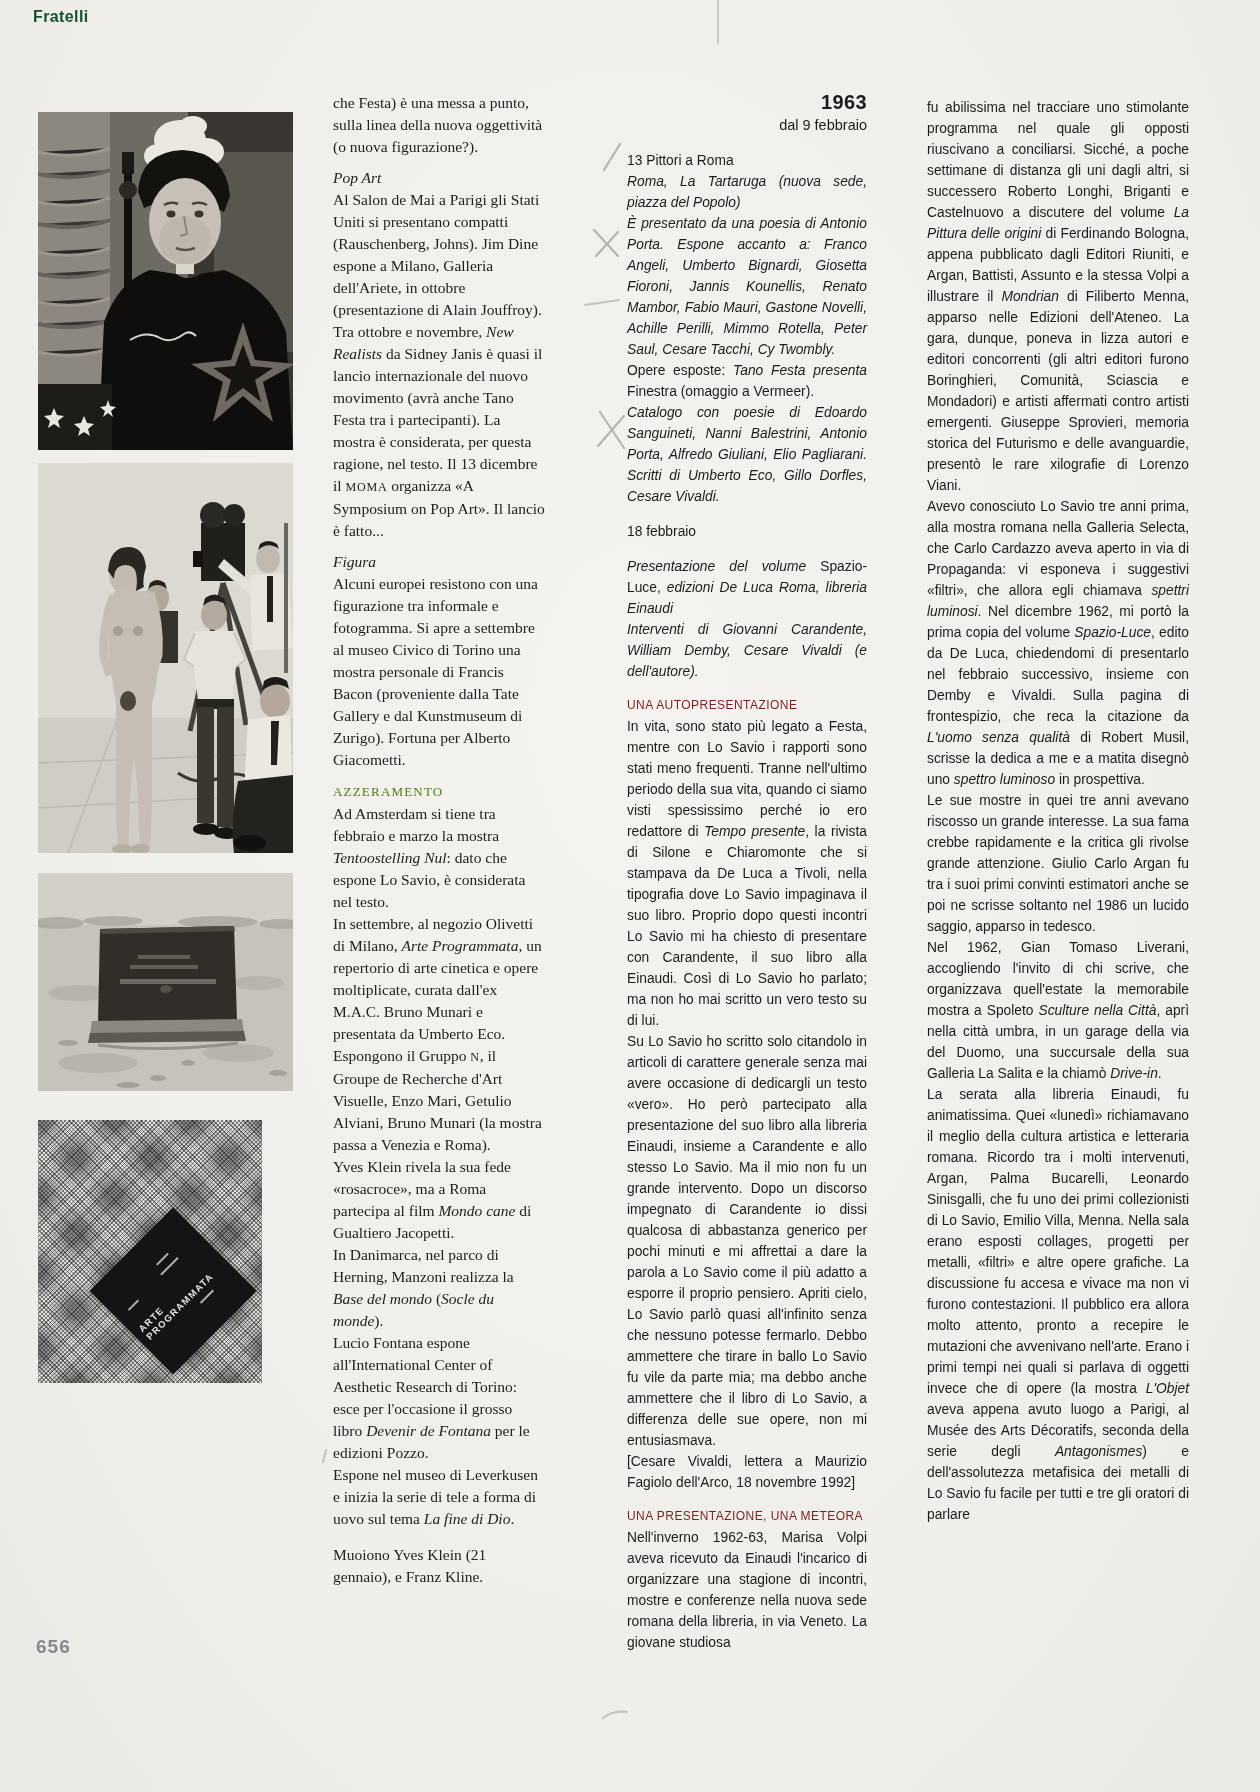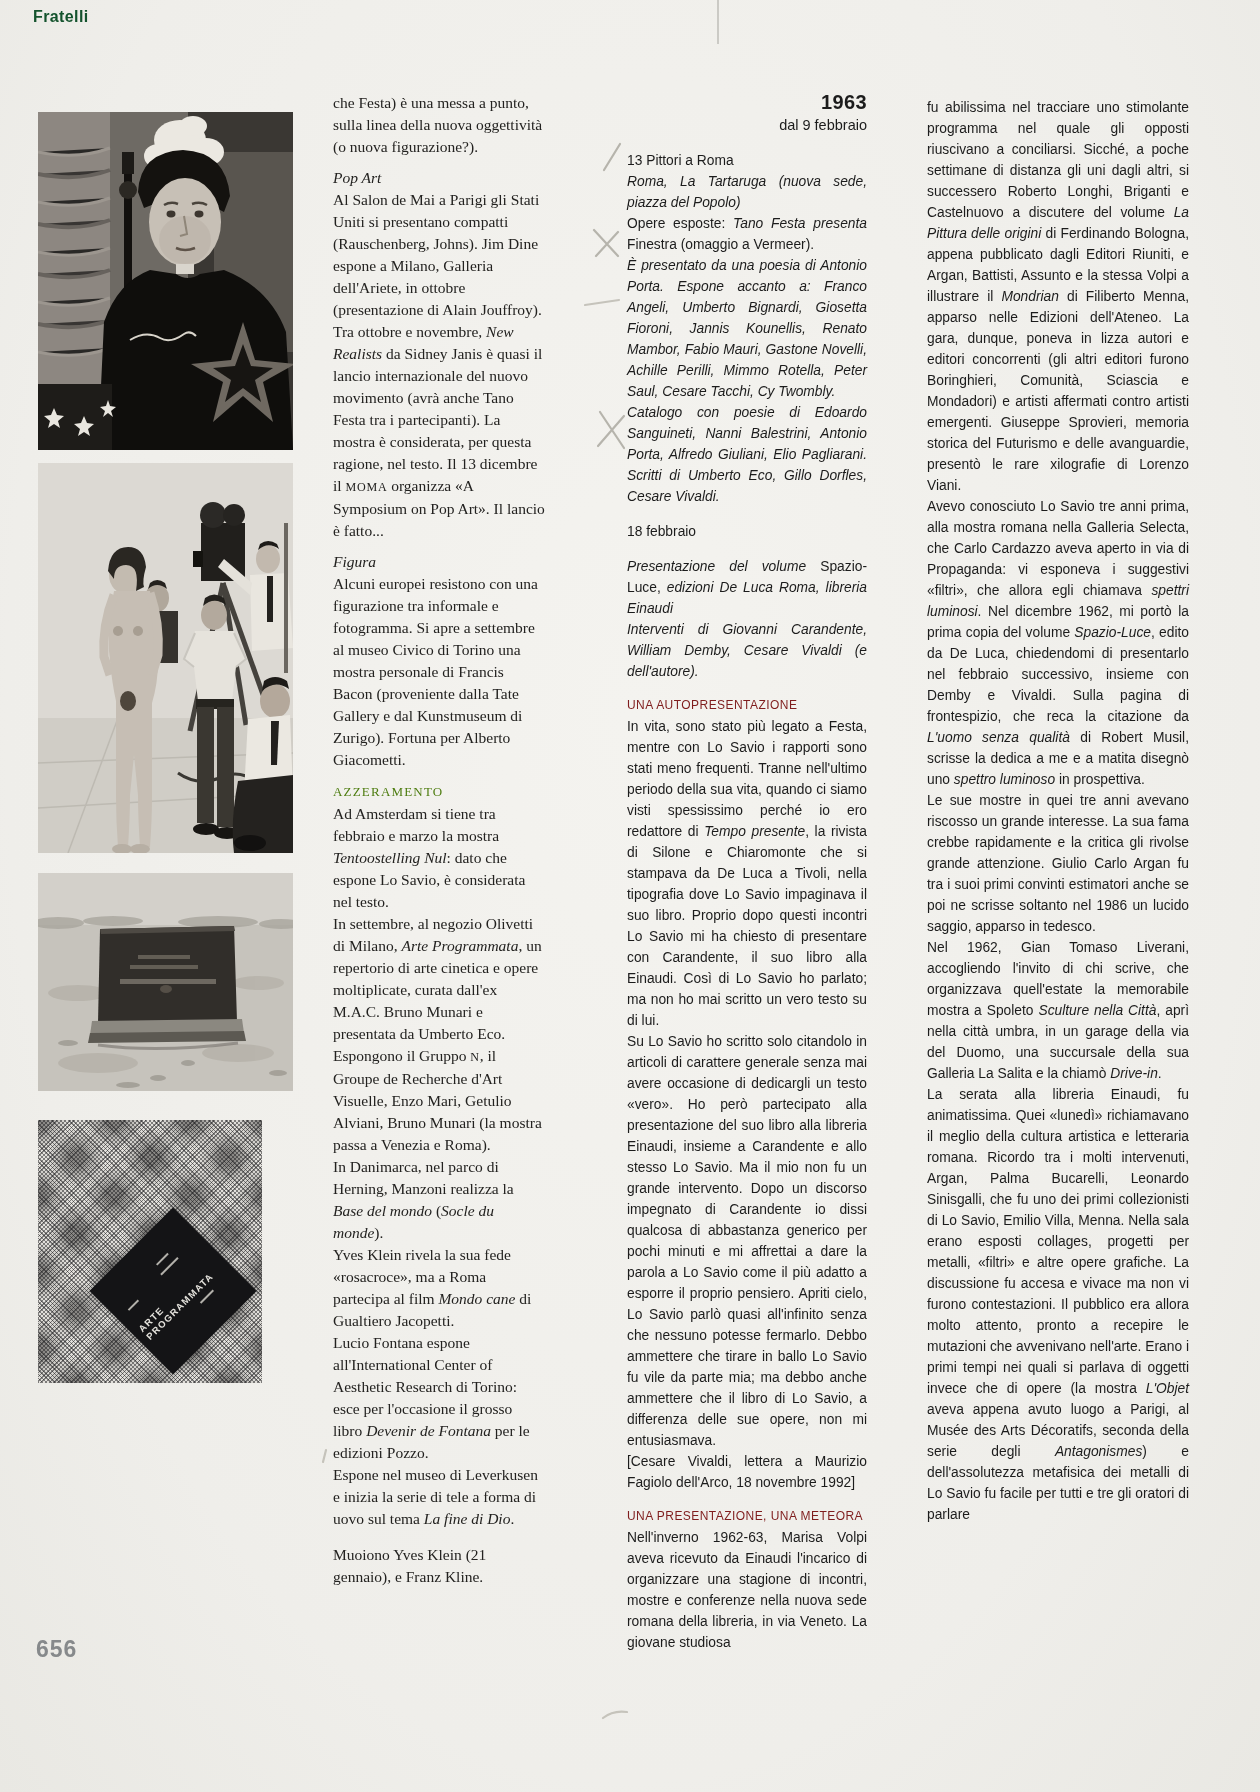--- a/index.html
+++ b/index.html
@@ -6,21 +6,21 @@
   body{
     width:1260px;height:1792px;position:relative;overflow:hidden;
     background:#f1f0ec;
     background-image:radial-gradient(ellipse at 50% 40%, #f4f3ef 0%, #efeeea 70%, #e9e8e3 100%);
     font-family:"Liberation Sans", sans-serif;
     -webkit-font-smoothing:antialiased;
   }
   .abs{position:absolute;}
   
   .runhead{left:33px;top:8px;font-size:16px;font-weight:bold;color:#14532d;letter-spacing:.4px;}
-  .folio{left:36px;top:1636px;font-size:23px;font-weight:bold;color:#86898b;letter-spacing:1px;}
+  .folio{left:36px;top:1636px;font-size:19px;font-weight:bold;color:#86898b;letter-spacing:1px;}
   
   .photo{overflow:hidden;background:#777;box-shadow:inset 0 0 14px rgba(0,0,0,.25);}
   .photo svg{display:block;}
   
   .col{color:#1e1e1e;}
   .col p{margin:0;padding:0;}
   .col .mt{margin-top:14px;}
   .serifcol{font-family:"Liberation Serif", serif;font-size:15.5px;line-height:22px;color:#232220;text-align:left;}
   .sanscol{font-size:13.8px;line-height:21px;text-align:justify;color:#1c1c1c;}
   .sanscol p.b{text-align:justify;}
@@ -246,34 +246,34 @@
 <div class="abs col serifcol" style="left:333px;top:92px;width:212px;">
     <p class="b"><span>che Festa) è una messa a punto, sulla linea della nuova oggettività (o nuova figurazione?).</span></p>
     <p class="hi"><span>Pop Art</span></p>
     <p class="b"><span>Al Salon de Mai a Parigi gli Stati Uniti si presentano compatti (Rauschenberg, Johns). Jim Dine espone a Milano, Galleria dell'Ariete, in ottobre (presentazione di Alain Jouffroy).</span></p>
     <p class="b"><span>Tra ottobre e novembre, </span><span class="i">New Realists</span><span> da Sidney Janis è quasi il lancio internazionale del nuovo movimento (avrà anche Tano Festa tra i partecipanti). La mostra è considerata, per questa ragione, nel testo. Il 13 dicembre il </span><span class="sc">MOMA</span><span> organizza «A Symposium on Pop Art». Il lancio è fatto...</span></p>
     <p class="hi"><span>Figura</span></p>
     <p class="b"><span>Alcuni europei resistono con una figurazione tra informale e fotogramma. Si apre a settembre al museo Civico di Torino una mostra personale di Francis Bacon (proveniente dalla Tate Gallery e dal Kunstmuseum di Zurigo). Fortuna per Alberto Giacometti.</span></p>
     <p class="hc"><span>AZZERAMENTO</span></p>
     <p class="b"><span>Ad Amsterdam si tiene tra febbraio e marzo la mostra </span><span class="i">Tentoostelling Nul</span><span>: dato che espone Lo Savio, è considerata nel testo.</span></p>
     <p class="b"><span>In settembre, al negozio Olivetti di Milano, </span><span class="i">Arte Programmata</span><span>, un repertorio di arte cinetica e opere moltiplicate, curata dall'ex M.A.C. Bruno Munari e presentata da Umberto Eco. Espongono il Gruppo </span><span class="sc">N</span><span>, il Groupe de Recherche d'Art Visuelle, Enzo Mari, Getulio Alviani, Bruno Munari (la mostra passa a Venezia e Roma).</span></p>
+    <p class="b"><span>Yves Klein rivela la sua fede «rosacroce», ma a Roma partecipa al film </span><span class="i">Mondo cane</span><span> di Gualtiero Jacopetti.</span></p>
     <p class="b"><span>In Danimarca, nel parco di Herning, Manzoni realizza la </span><span class="i">Base del mondo</span><span> (</span><span class="i">Socle du monde</span><span>).</span></p>
-    <p class="b"><span>Yves Klein rivela la sua fede «rosacroce», ma a Roma partecipa al film </span><span class="i">Mondo cane</span><span> di Gualtiero Jacopetti.</span></p>
     <p class="b"><span>Lucio Fontana espone all'International Center of Aesthetic Research di Torino: esce per l'occasione il grosso libro </span><span class="i">Devenir de Fontana</span><span> per le edizioni Pozzo.</span></p>
     <p class="b"><span>Espone nel museo di Leverkusen e inizia la serie di tele a forma di uovo sul tema </span><span class="i">La fine di Dio</span><span>.</span></p>
     <p class="b mt"><span>Muoiono Yves Klein (21 gennaio), e Franz Kline.</span></p>
   </div>
 
 <div class="abs col sanscol" style="left:627px;top:92px;width:240px;">
     <p class="year"><span>1963</span></p>
     <p class="sub"><span>dal 9 febbraio</span></p>
     <p class="b mt"><span>13 Pittori a Roma</span></p>
     <p class="b"><span class="i">Roma, La Tartaruga (nuova sede, piazza del Popolo)</span></p>
+    <p class="b"><span class="i">È presentato da una poesia di Antonio Porta. Espone accanto a: Franco Angeli, Umberto Bignardi, Giosetta Fioroni, Jannis Kounellis, Renato Mambor, Fabio Mauri, Gastone Novelli, Achille Perilli, Mimmo Rotella, Peter Saul, Cesare Tacchi, Cy Twombly.</span></p>
     <p class="b"><span>Opere esposte: </span><span class="i">Tano Festa presenta </span><span>Finestra (omaggio a Vermeer).</span></p>
-    <p class="b"><span class="i">È presentato da una poesia di Antonio Porta. Espone accanto a: Franco Angeli, Umberto Bignardi, Giosetta Fioroni, Jannis Kounellis, Renato Mambor, Fabio Mauri, Gastone Novelli, Achille Perilli, Mimmo Rotella, Peter Saul, Cesare Tacchi, Cy Twombly.</span></p>
     <p class="b"><span class="i">Catalogo con poesie di Edoardo Sanguineti, Nanni Balestrini, Antonio Porta, Alfredo Giuliani, Elio Pagliarani. Scritti di Umberto Eco, Gillo Dorfles, Cesare Vivaldi.</span></p>
     <p class="b mt"><span>18 febbraio</span></p>
     <p class="b mt"><span class="i">Presentazione del volume </span><span>Spazio-Luce, </span><span class="i">edizioni De Luca Roma, libreria Einaudi</span></p>
     <p class="b"><span class="i">Interventi di Giovanni Carandente, William Demby, Cesare Vivaldi (e dell'autore).</span></p>
     <p class="cap"><span>UNA AUTOPRESENTAZIONE</span></p>
     <p class="b"><span>In vita, sono stato più legato a Festa, mentre con Lo Savio i rapporti sono stati meno frequenti. Tranne nell'ultimo periodo della sua vita, quando ci siamo visti spessissimo perché io ero redattore di </span><span class="i">Tempo presente</span><span>, la rivista di Silone e Chiaromonte che si stampava da De Luca a Tivoli, nella tipografia dove Lo Savio impaginava il suo libro. Proprio dopo questi incontri Lo Savio mi ha chiesto di presentare con Carandente, il suo libro alla Einaudi. Così di Lo Savio ho parlato; ma non ho mai scritto un vero testo su di lui.</span></p>
     <p class="b"><span>Su Lo Savio ho scritto solo citandolo in articoli di carattere generale senza mai avere occasione di dedicargli un testo «vero». Ho però partecipato alla presentazione del suo libro alla libreria Einaudi, insieme a Carandente e allo stesso Lo Savio. Ma il mio non fu un grande intervento. Dopo un discorso impegnato di Carandente io dissi qualcosa di abbastanza generico per pochi minuti e mi affrettai a dare la parola a Lo Savio come il più adatto a esporre il proprio pensiero. Apriti cielo, Lo Savio parlò quasi all'infinito senza che nessuno potesse fermarlo. Debbo ammettere che tirare in ballo Lo Savio fu vile da parte mia; ma debbo anche ammettere che il libro di Lo Savio, a differenza delle sue opere, non mi entusiasmava.</span></p>
     <p class="b"><span>[Cesare Vivaldi, lettera a Maurizio Fagiolo dell'Arco, 18 novembre 1992]</span></p>
     <p class="cap"><span>UNA PRESENTAZIONE, UNA METEORA</span></p>
     <p class="b"><span>Nell'inverno 1962-63, Marisa Volpi aveva ricevuto da Einaudi l'incarico di organizzare una stagione di incontri, mostre e conferenze nella nuova sede romana della libreria, in via Veneto. La giovane studiosa</span></p>

